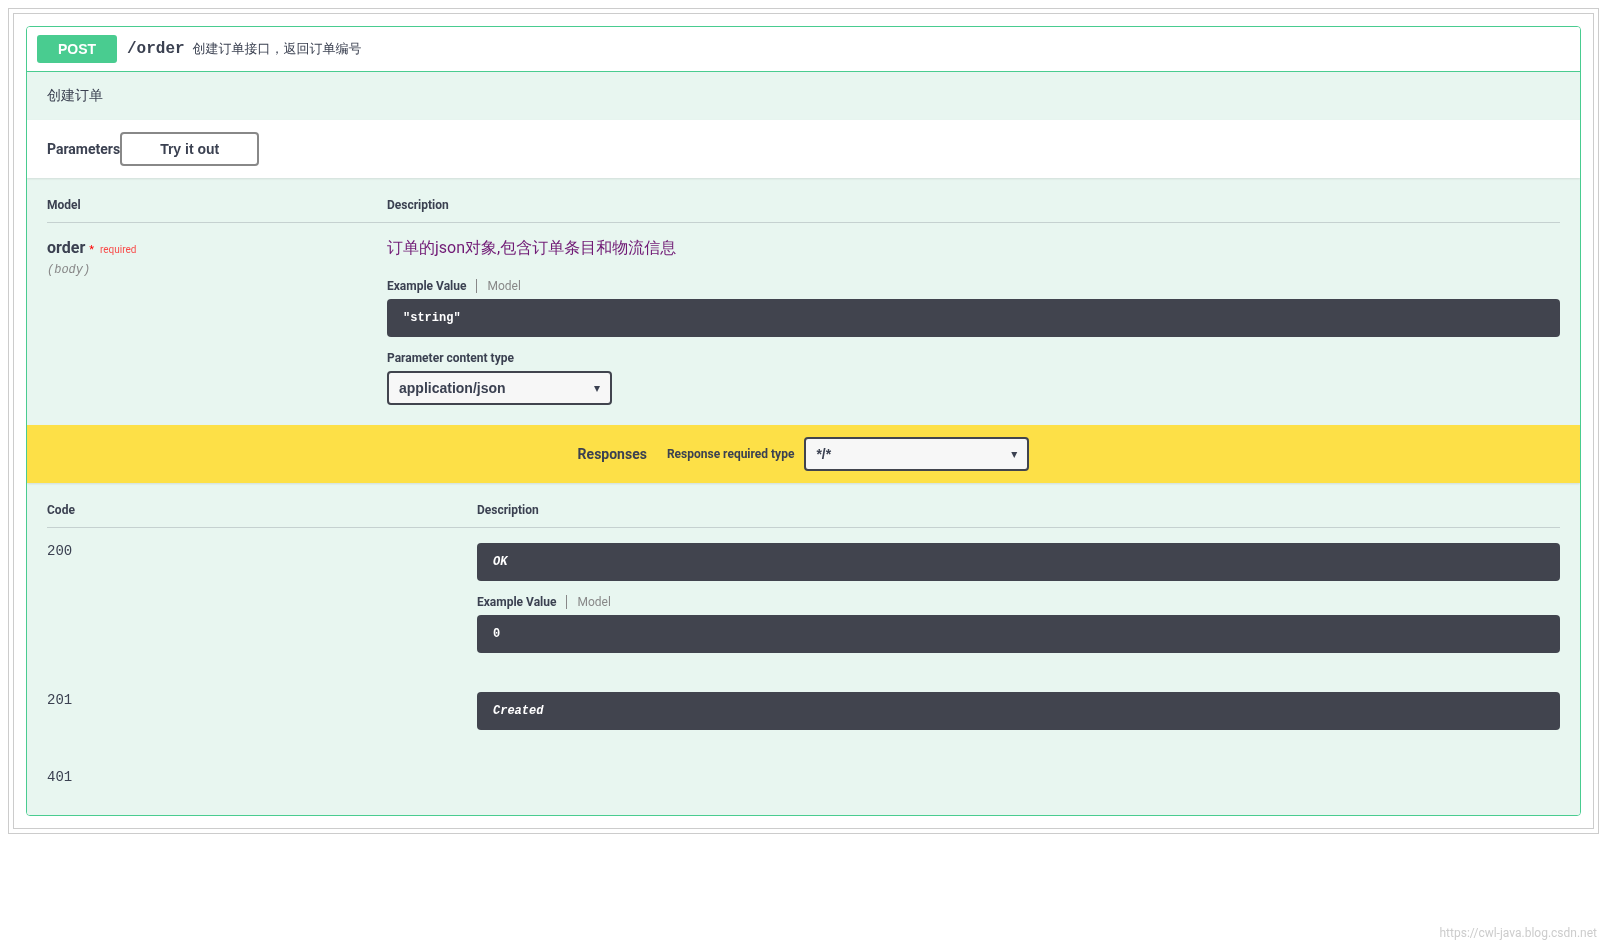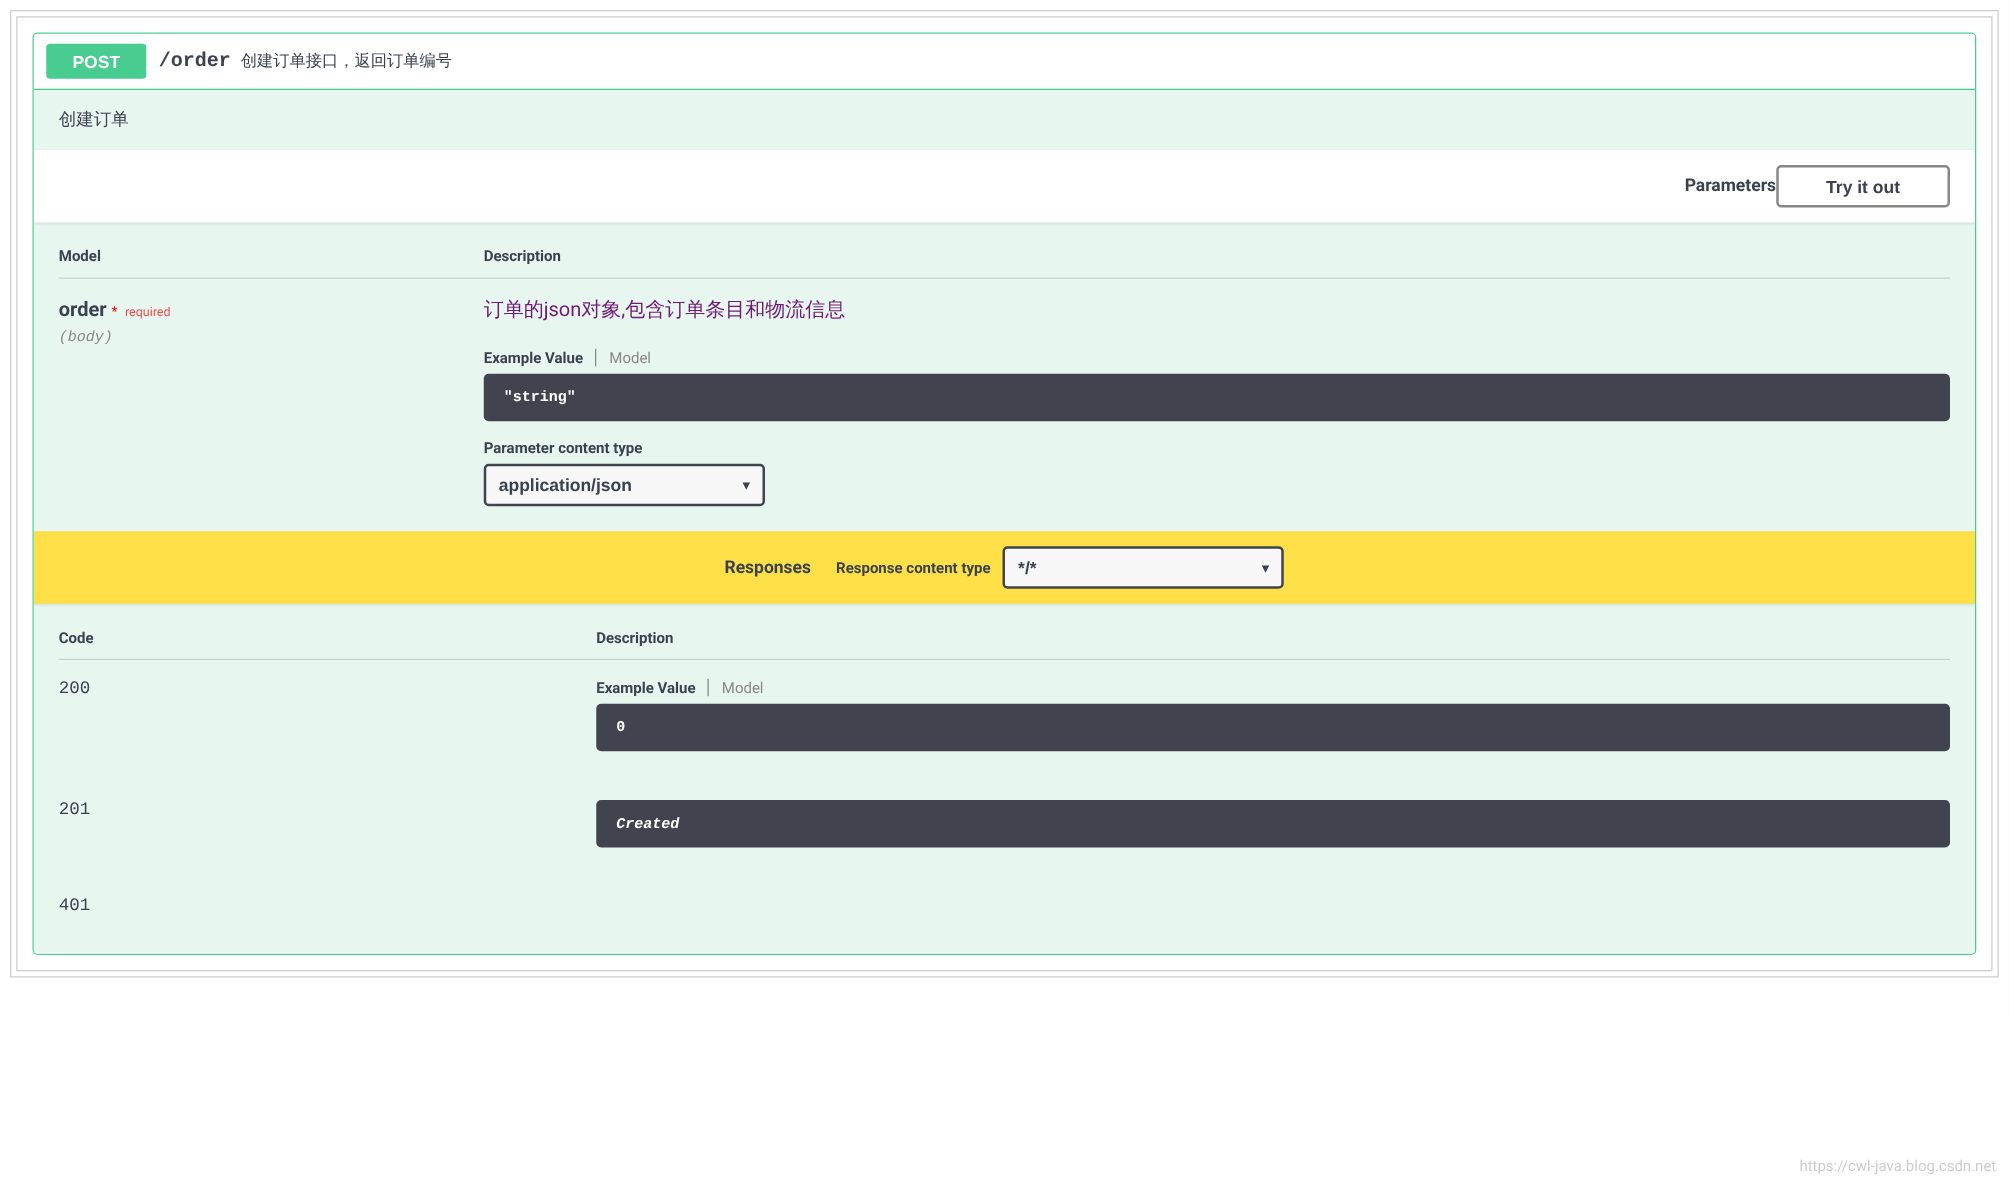--- a/index.html
+++ b/index.html
@@ -63,21 +63,21 @@
     }
     .description-bar {
       padding: 15px 20px;
       font-size: 14px;
       border-top: 1px solid #49cc90;
     }
     .section-header {
       background: #fff;
       display: flex;
       align-items: center;
-      justify-content: flex-end;
+      justify-content: flex-start;
       padding: 12px 20px;
       min-height: 50px;
       box-shadow: 0 1px 2px rgba(0,0,0,0.1);
     }
     .section-title {
       font-size: 14px;
       font-weight: 700;
       color: #3b4151;
     }
     .try-btn {
@@ -322,39 +322,40 @@
                 </select>
                 <span class="select-arrow">▾</span>
               </div>
             </div>
           </div>
         </div>
 
         <div class="responses-header">
           <span class="section-title">Responses</span>
           <div class="resp-right">
-            <span class="resp-label">Response content type</span>
+            <span class="resp-label">Response required type</span>
             <div class="select-wrap">
               <select class="content-select">
                 <option>*/*</option>
               </select>
               <span class="select-arrow">▾</span>
             </div>
           </div>
         </div>
 
         <div class="responses-table">
           <div class="resp-head">
             <div class="resp-col-code">Code</div>
             <div class="resp-col-desc">Description</div>
           </div>
 
           <div class="resp-row">
             <div class="resp-code">200</div>
             <div class="resp-desc">
+              <div class="code-block code-block-italic">OK</div>
               <div class="tabs">
                 <span class="tab">Example Value</span>
                 <span class="tab-sep"></span>
                 <span class="tab tab-inactive">Model</span>
               </div>
               <div class="code-block">0</div>
             </div>
           </div>
 
           <div class="resp-row">

